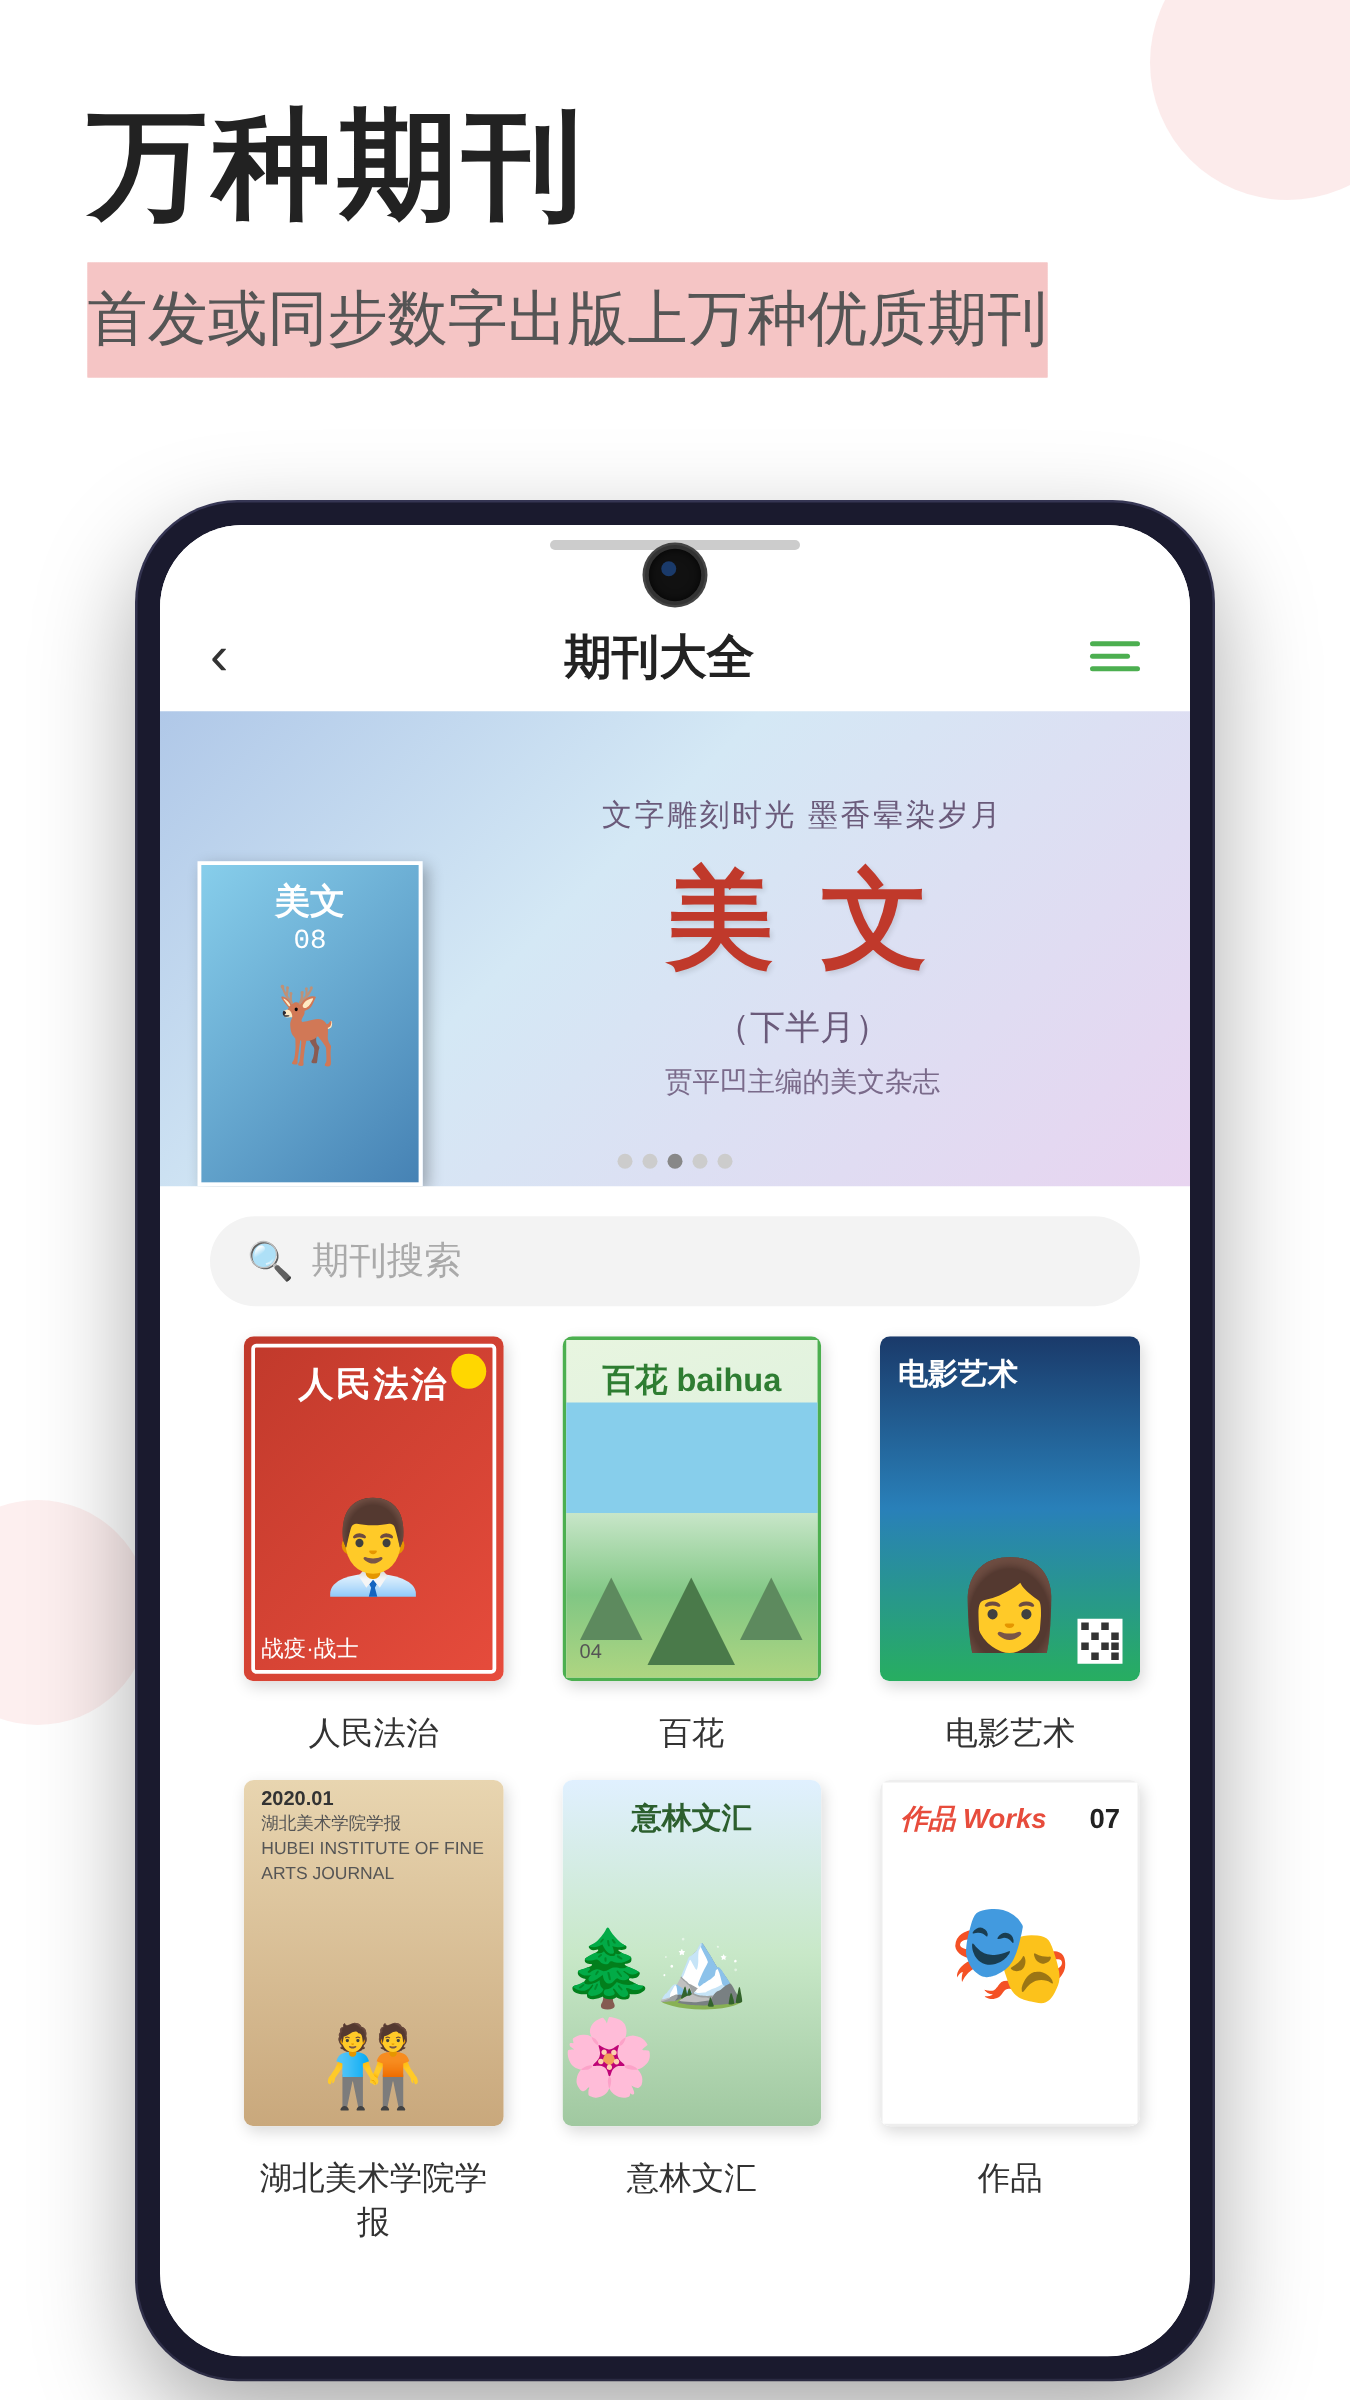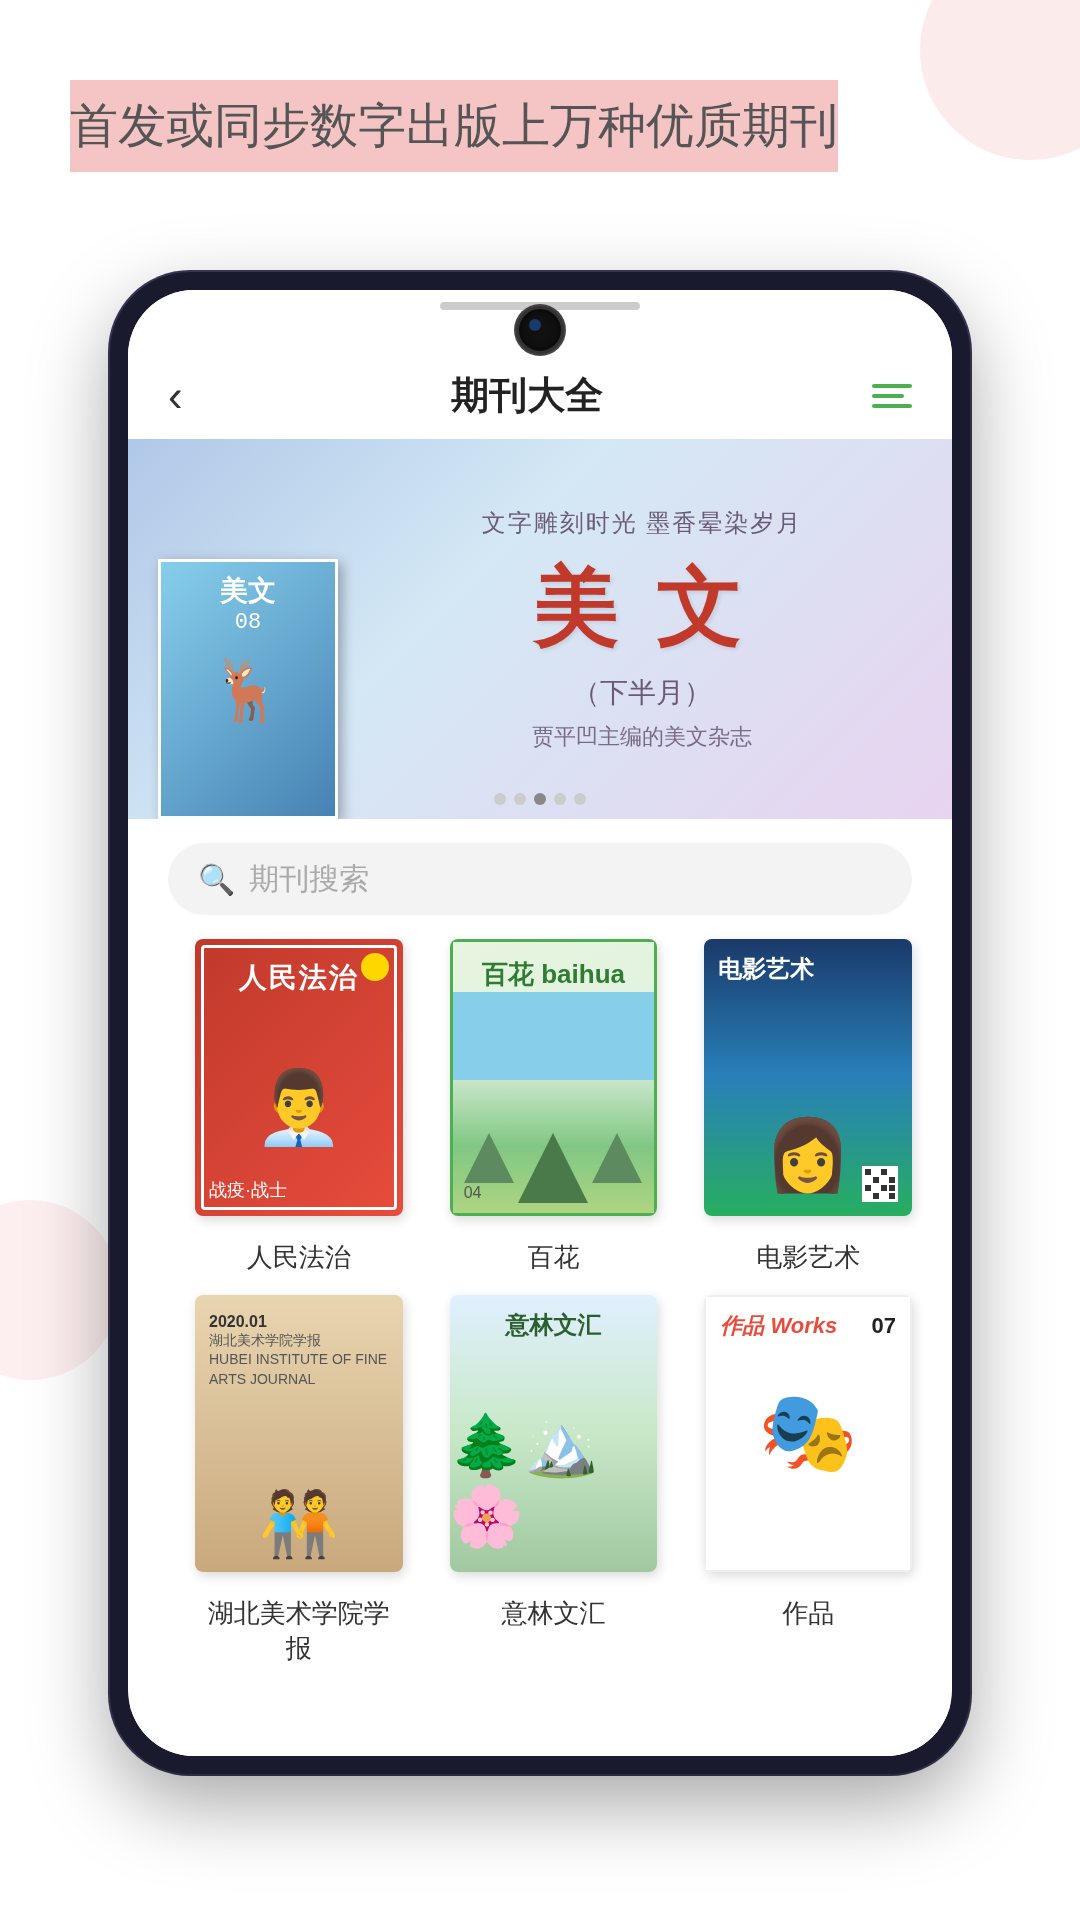--- a/index.html
+++ b/index.html
@@ -416,21 +416,21 @@
       position: relative;
       overflow: hidden;
     }
     .cover-hbmsxy-figures {
       font-size: 64px;
       position: absolute;
       bottom: 10px;
     }
     .cover-hbmsxy-text {
       position: absolute;
-      top: 18px; left: 14px;
+      top: 7px; left: 14px;
       font-size: 18px;
       color: #333;
     }
 
     .cover-yilin {
       background: linear-gradient(180deg, #e0f0ff 0%, #c8e8c8 50%, #a0c8a0 100%);
       display: flex;
       align-items: center;
       justify-content: center;
       height: 100%;
@@ -493,20 +493,21 @@
       justify-content: center;
     }
   </style>
 </head>
 <body>
 
 <div class="bg-deco-top-right"></div>
 <div class="bg-deco-left-mid"></div>
 
 <div class="hero">
+  <h1 class="hero-title">万种期刊</h1>
   <p class="hero-subtitle">首发或同步数字出版上万种优质期刊</p>
 </div>
 
 <div class="phone-wrapper">
   <div class="phone-frame">
     <div class="phone-screen">
 
       <div class="notch-bar">
         <div class="camera-hole"></div>
       </div>

